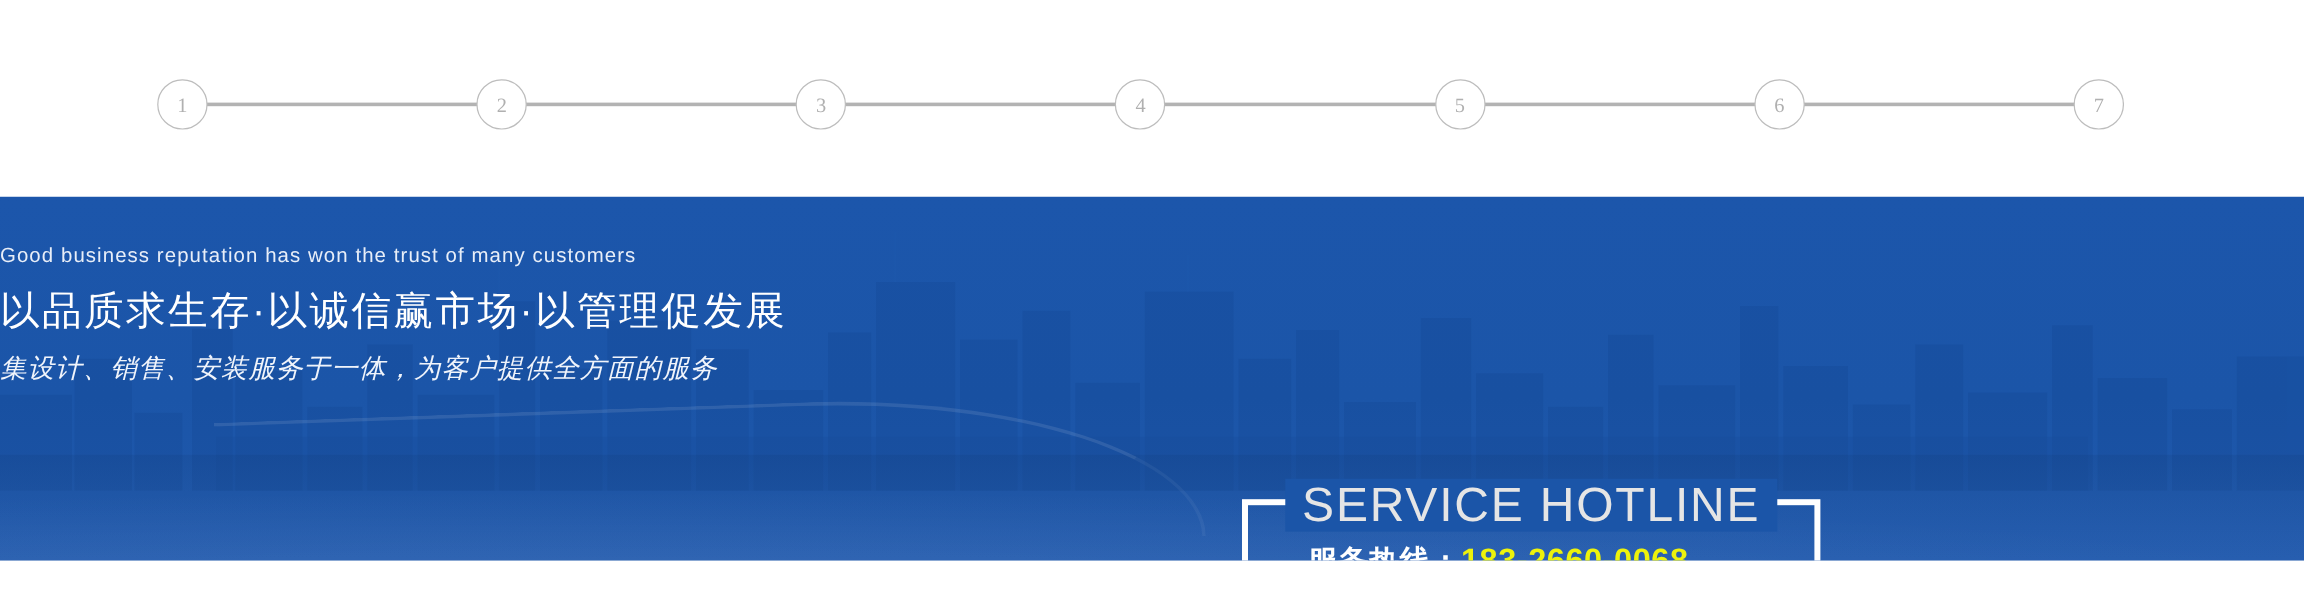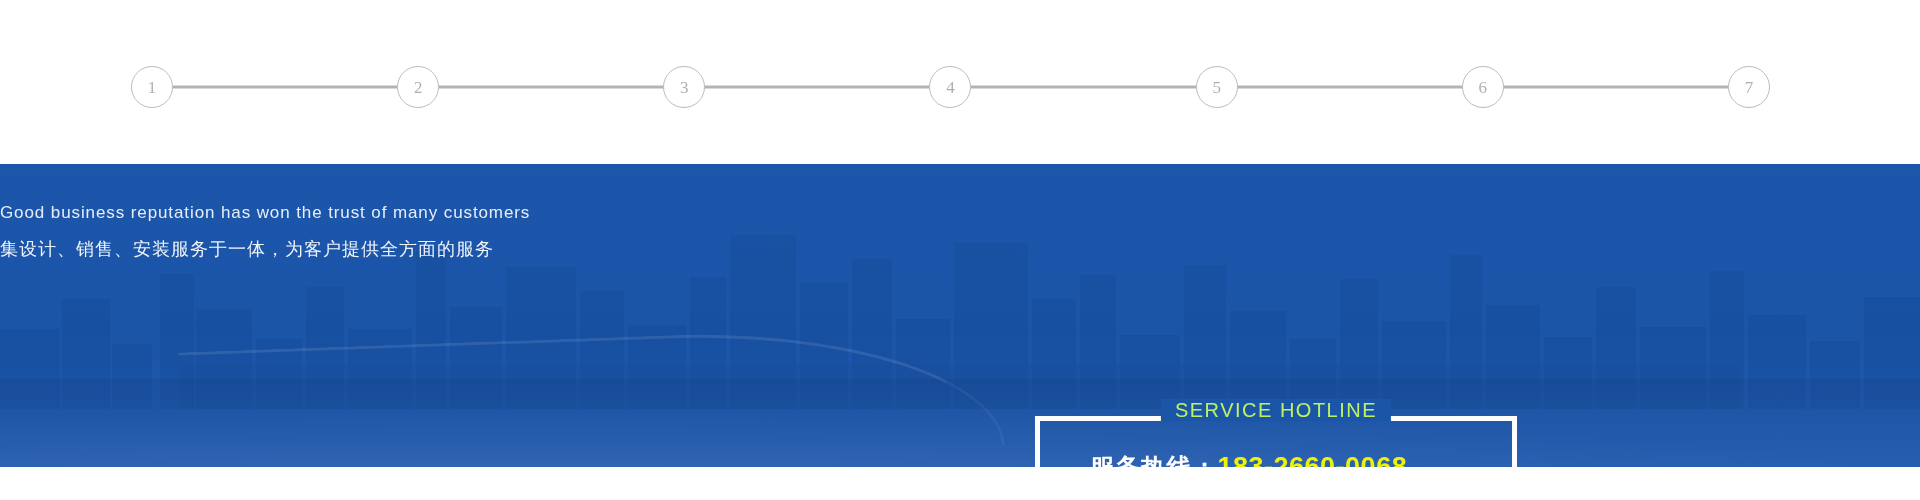--- a/index.html
+++ b/index.html
@@ -73,34 +73,34 @@
   }
   .slogan-en{
     font-size:17px; letter-spacing:.9px; color:#e8eef8;
     line-height:1.1; margin-bottom:16px; white-space:nowrap;
   }
   .slogan-cn{
     font-size:33px; letter-spacing:2px; color:#ffffff;
     line-height:1.2; margin-bottom:16px; white-space:nowrap;
   }
   .slogan-sub{
-    font-size:18px; letter-spacing:1px; color:#f0f4fb;
-    line-height:1.2; white-space:nowrap;
+    font-size:22px; letter-spacing:1px; color:#f0f4fb;
+    line-height:1.2; white-space:nowrap;font-style:italic;
   }
 
   
   .hotline{
     position:absolute; left:1035px; top:252px;
     width:482px; height:132px;
     border:5px solid #ffffff;
   }
   .hotline-title{
     position:absolute; left:50%; top:-22px; transform:translateX(-50%);
     background:#1b55a8; padding:0 14px;
-    font-size:20px; letter-spacing:1.5px; color:#bef264;
+    font-size:40px; letter-spacing:1.5px; color:#e5e5e5;
     line-height:1.1; white-space:nowrap;
   }
   .hotline-rows{
     position:absolute; left:0; top:30px; width:100%;
   }
   .hot-row{
     display:flex; align-items:baseline; justify-content:flex-start;
     padding-left:50px; white-space:nowrap;
   }
   .hot-label{
@@ -189,20 +189,21 @@
       <line x1="416" y1="72" x2="416" y2="20"></line>
       <line x1="746" y1="56" x2="746" y2="14"></line>
       <line x1="990" y1="64" x2="990" y2="22"></line>
     </g>
   </svg>
 
   <div class="road"></div>
 
   <div class="slogan">
     <div class="slogan-en">Good business  reputation has  won  the  trust  of  many  customers</div>
+    <div class="slogan-cn">以品质求生存·以诚信赢市场·以管理促发展</div>
     <div class="slogan-sub">集设计、销售、安装服务于一体，为客户提供全方面的服务</div>
   </div>
 
   <div class="hotline">
     <div class="hotline-title">SERVICE  HOTLINE</div>
     <div class="hotline-rows">
       <div class="hot-row">
         <span class="hot-label">服务热线：</span>
         <span class="hot-num">183-2660-0068</span>
       </div>

